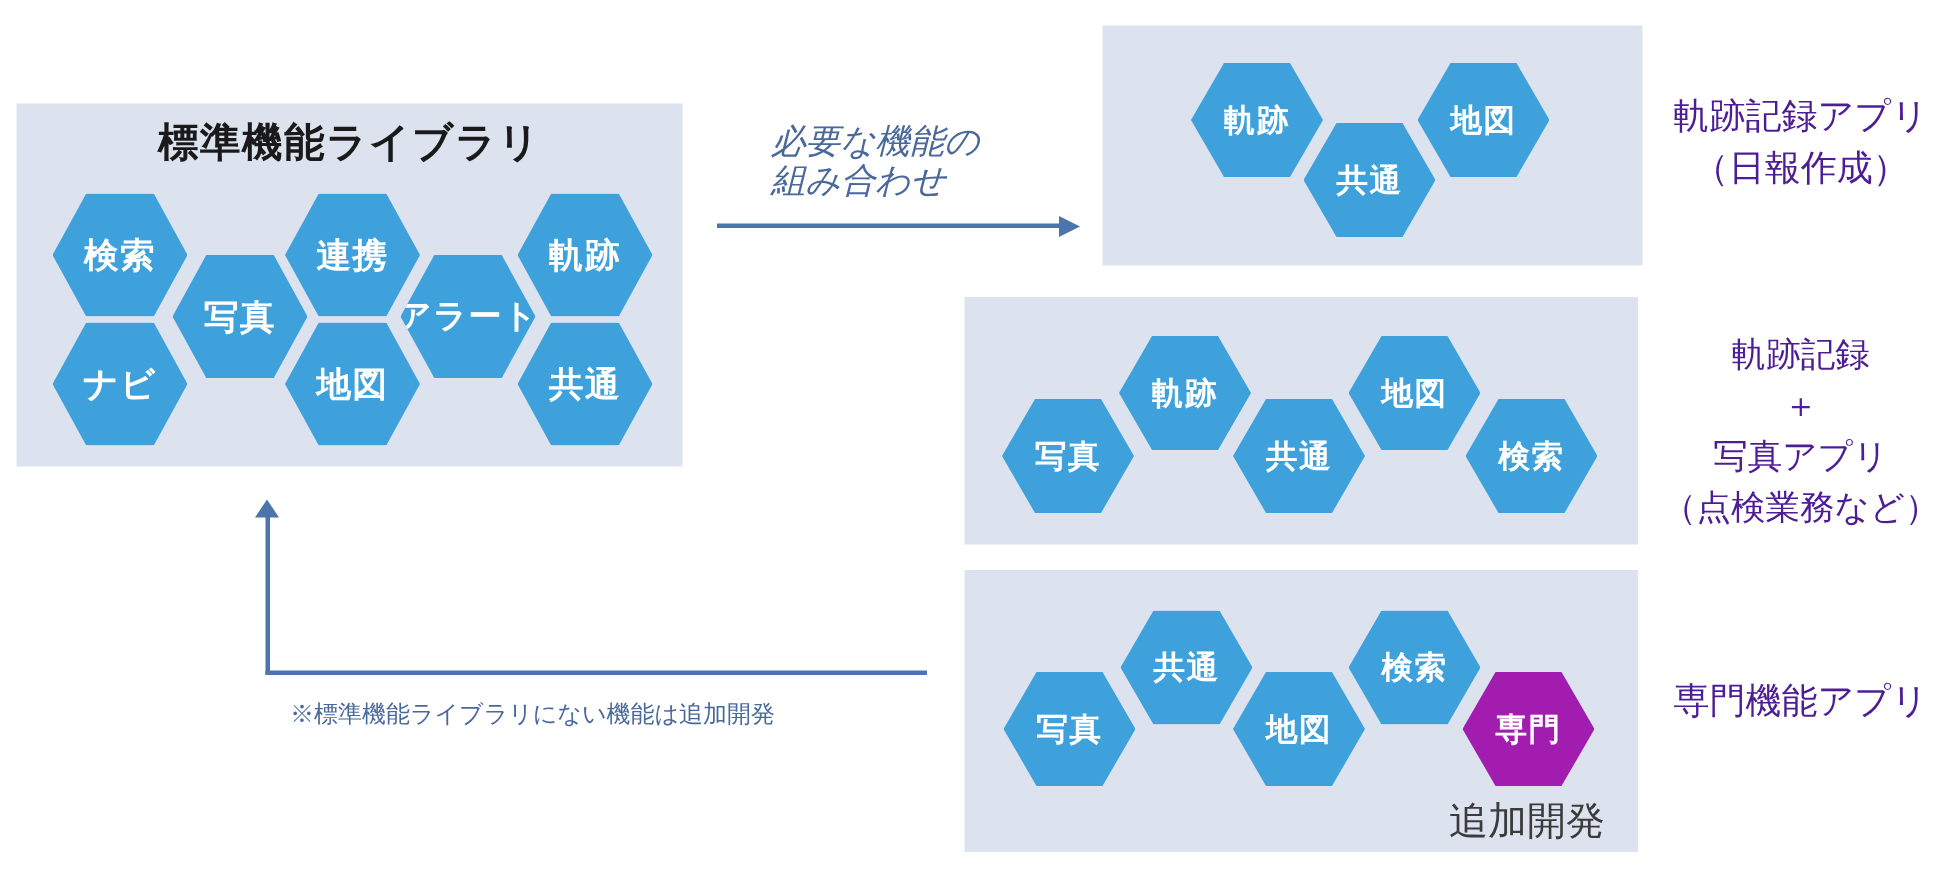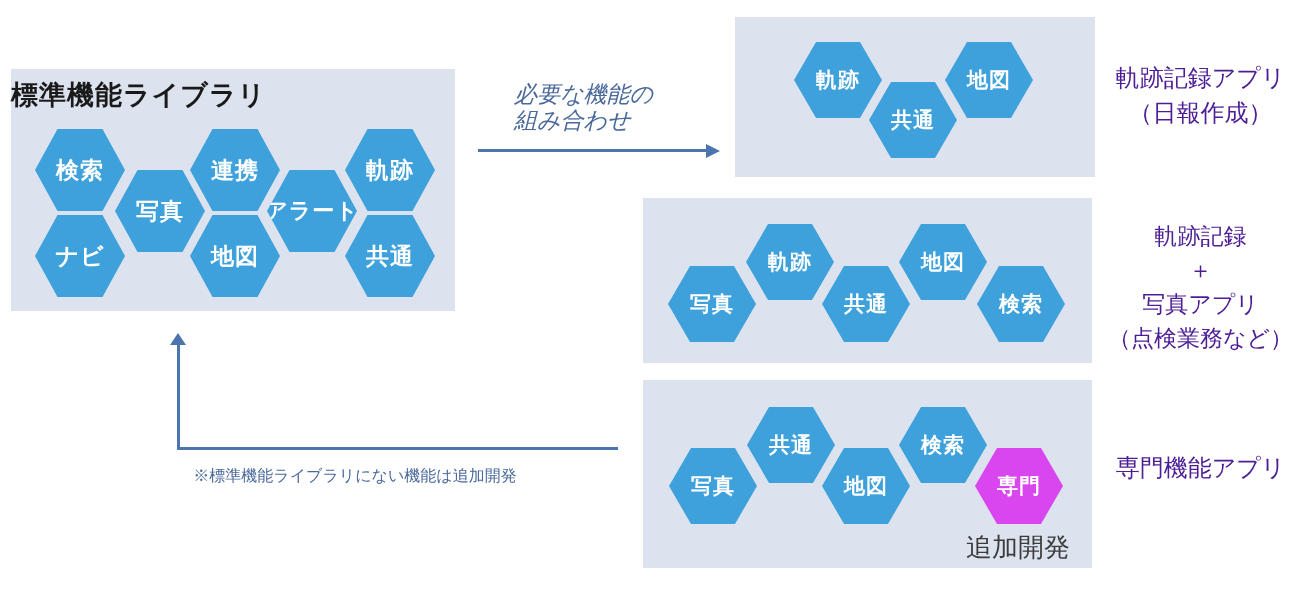--- a/index.html
+++ b/index.html
@@ -13,23 +13,23 @@
     position:absolute; background:#dce3ef;
   }
   .hex {
     position:absolute; width:90px; height:82px; background:#3ea1db;
     clip-path:polygon(25% 0%, 75% 0%, 100% 50%, 75% 100%, 25% 100%, 0% 50%);
     color:#ffffff; font-weight:bold; font-size:23px;
     display:flex; align-items:center; justify-content:center;
     white-space:nowrap; letter-spacing:1px;
   }
   .hex.sm { width:88px; height:76px; font-size:21px; }
-  .hex.dark { background:#d946ef; }
+  .hex.dark { background:#a21caf; }
   .lib-title {
-    position:absolute; left:0; right:0; top:8px; text-align:left;
+    position:absolute; left:0; right:0; top:8px; text-align:center;
     font-size:27px; font-weight:bold; color:#1a1a1a; letter-spacing:1px;
   }
   .app-label {
     position:absolute; text-align:center; color:#4c1d95; font-size:23px;
     line-height:34px; font-weight:normal;
   }
   .app-label.lg { font-size:24px; line-height:35px; }
   .flow-label {
     position:absolute; left:514px; top:81px; color:#4a699b; font-size:23px;
     line-height:26px; text-align:left; white-space:nowrap;font-style:italic;

